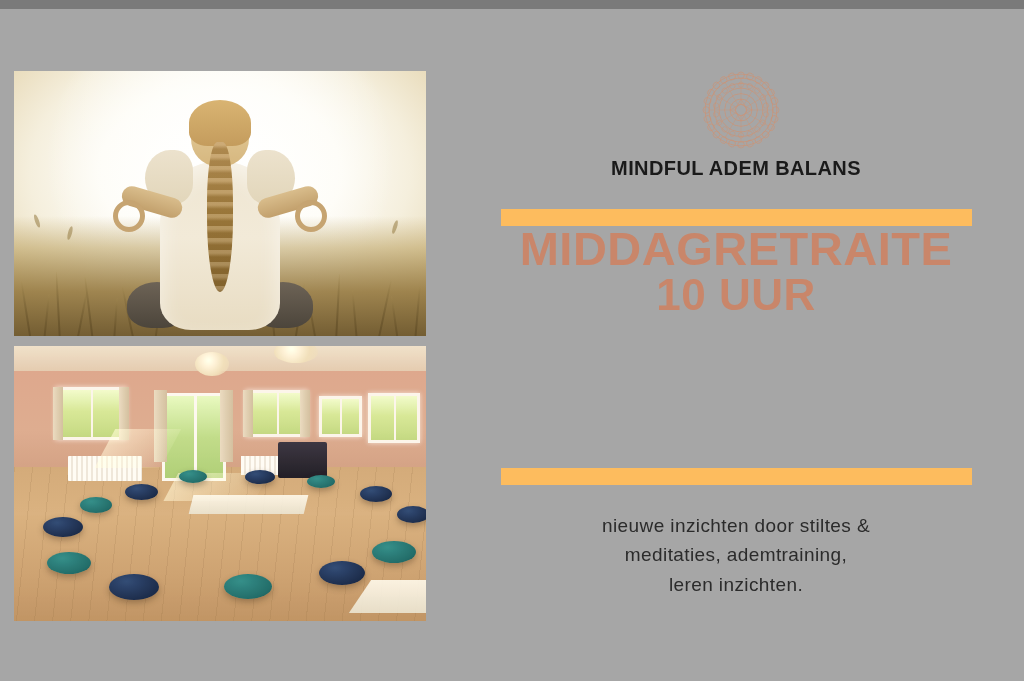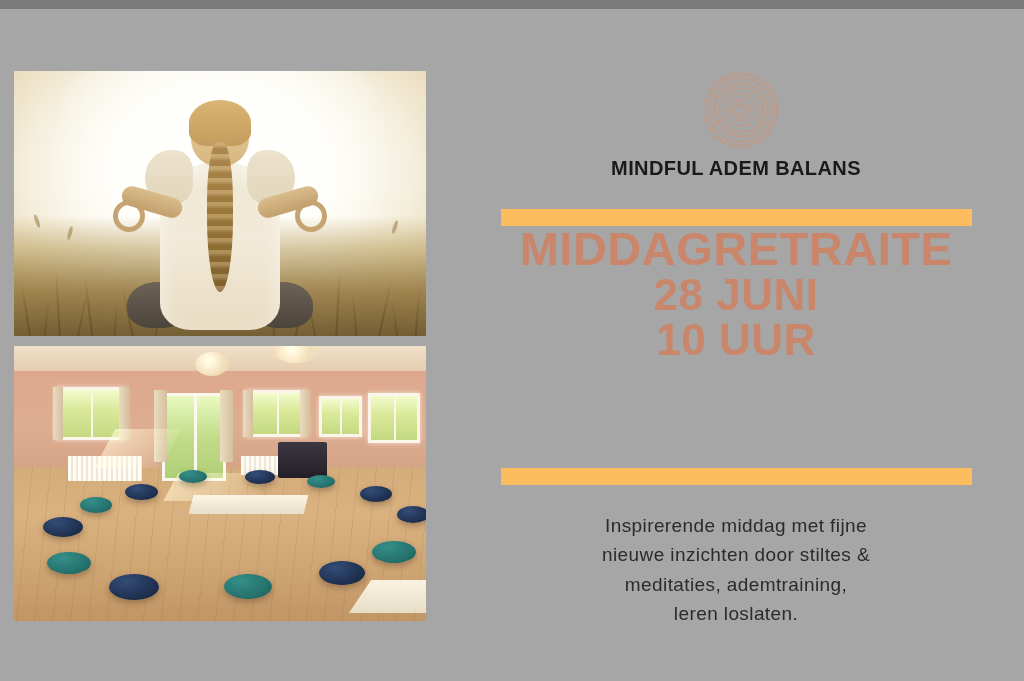--- a/index.html
+++ b/index.html
@@ -527,26 +527,24 @@
       </g>
     </svg>
   </div>
 
   <div class="brand">MINDFUL ADEM BALANS</div>
 
   <div class="rule rule-top"></div>
 
   <div class="headline">
     <span class="l2">MIDDAGRETRAITE</span>
-    <span class="l3">28 JUNI</span>
     <span class="l4">10 UUR</span>
   </div>
 
   <div class="rule rule-bottom"></div>
 
   <div class="body-copy">
-    <span>Inspirerende middag met fijne</span>
     <span>nieuwe inzichten door stiltes &amp;</span>
     <span>meditaties, ademtraining,</span>
-    <span>leren loslaten.</span>
+    <span>leren inzichten.</span>
   </div>
 
 </div>
 
 </body></html>

